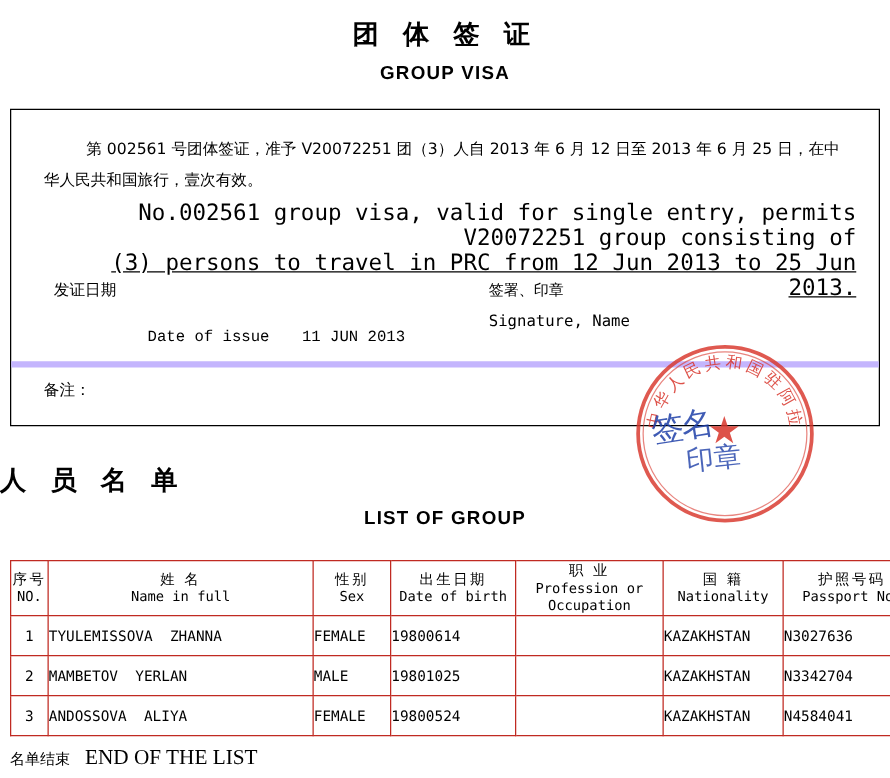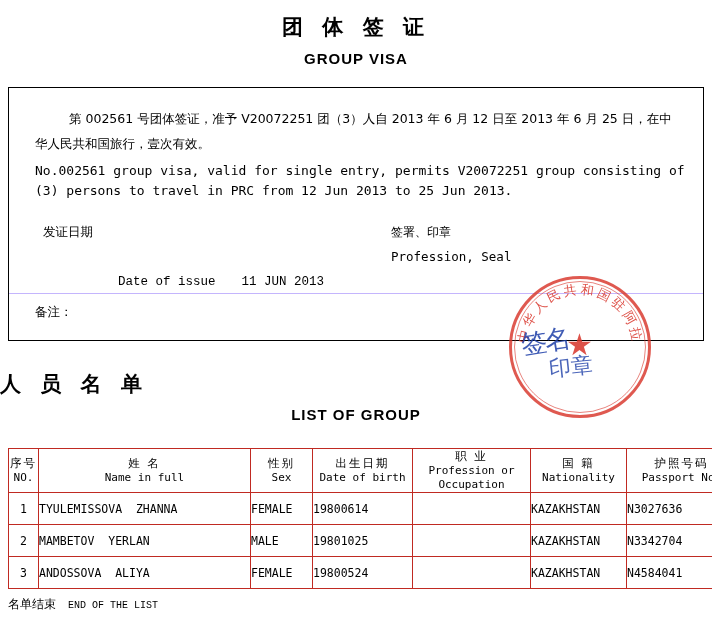--- a/index.html
+++ b/index.html
@@ -46,54 +46,55 @@
     left: 8px;
     top: 87px;
     width: 696px;
     height: 254px;
     border: 1px solid #000;
     box-sizing: border-box;
   }
   .visa-upper {
     position: relative;
     height: 206px;
-    border-bottom: 1px solid #c4b5fd;
+    border-bottom: 5px solid #c4b5fd;
     box-sizing: border-box;
   }
   .para-cn {
     position: absolute;
     left: 26px;
     top: 18px;
     width: 640px;
     font-family: "DejaVu Sans", sans-serif;
     font-size: 12.5px;
     line-height: 25px;
     text-indent: 34px;
   }
   .para-en {
     position: absolute;
     left: 26px;
     top: 73px;
     width: 650px;
     font-family: "DejaVu Sans Mono", monospace;
-    font-size: 13px;
+    font-size: 18px;
     line-height: 20px;
-  }
-  .para-en .ln2 { display: block; }
+    text-align: right;
+  }
+  .para-en .ln2 { display: block; text-decoration: underline; }
 
   .issue-block {
     position: absolute;
     left: 34px;
     top: 136px;
     font-size: 13px;
   }
   .issue-cn {
     font-family: Liberation Sans, sans-serif;
     font-size: 12.5px;
-    margin-bottom: 20px;
+    margin-bottom: 8px;
   }
   .issue-row {
     font-family: Liberation Mono, monospace;
     font-size: 12.5px;
     white-space: pre;
   }
   .issue-date {
     margin-left: 26px;
   }
 
@@ -244,22 +245,22 @@
   td.c-pass { padding-left: 8px; }
 
   .end-row {
     position: absolute;
     left: 8px;
     top: 596px;
     font-family: "DejaVu Sans", sans-serif;
     font-size: 12px;
   }
   .end-row .en {
-    font-family: Liberation Mono, monospace;
-    font-size: 10px;
+    font-family: Liberation Serif, serif;
+    font-size: 17px;
     margin-left: 12px;
   }
 </style>
 </head>
 <body>
 
 <div class="page">
 
   <div class="title-cn">团 体 签 证</div>
   <div class="title-en">GROUP VISA</div>
@@ -276,21 +277,21 @@
 
       <div class="issue-block">
         <div class="issue-cn">发证日期</div>
         <div class="issue-row">
           <span>Date of issue</span><span class="issue-date">11 JUN 2013</span>
         </div>
       </div>
 
       <div class="sig-block">
         <div class="sig-cn">签署、印章</div>
-        <div class="sig-en">Profession, Seal</div>
+        <div class="sig-en">Signature, Name</div>
       </div>
 
       <div class="seal">
         <div class="ring"></div>
         <div class="ring2"></div>
         <svg width="142" height="142">
           <defs>
             <path id="arcpath" d="M 18,71 A 53,53 0 1 1 124,71"></path>
           </defs>
           <text font-family="DejaVu Sans, sans-serif" font-size="13" fill="#d8342a" opacity="0.85" letter-spacing="3">

